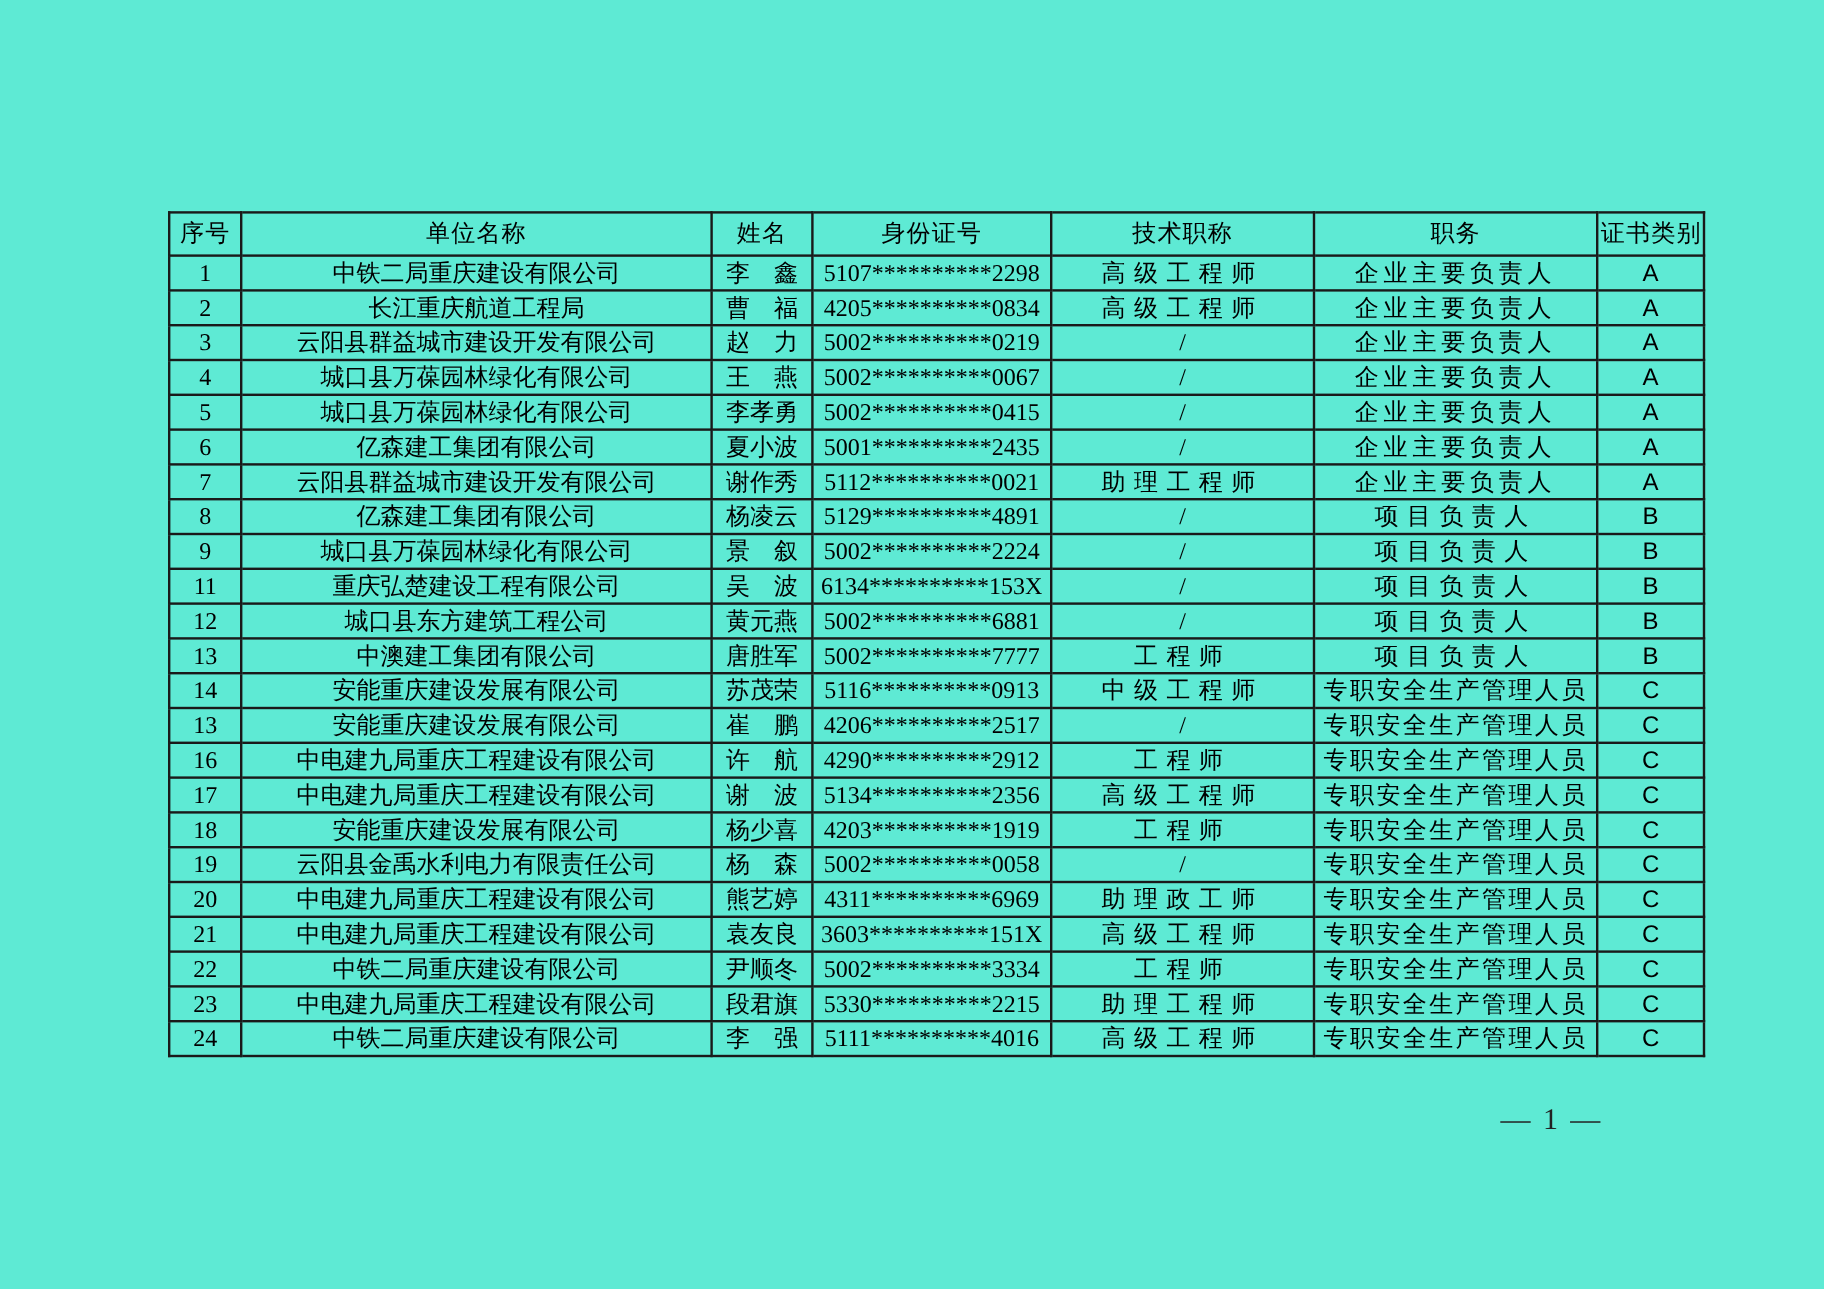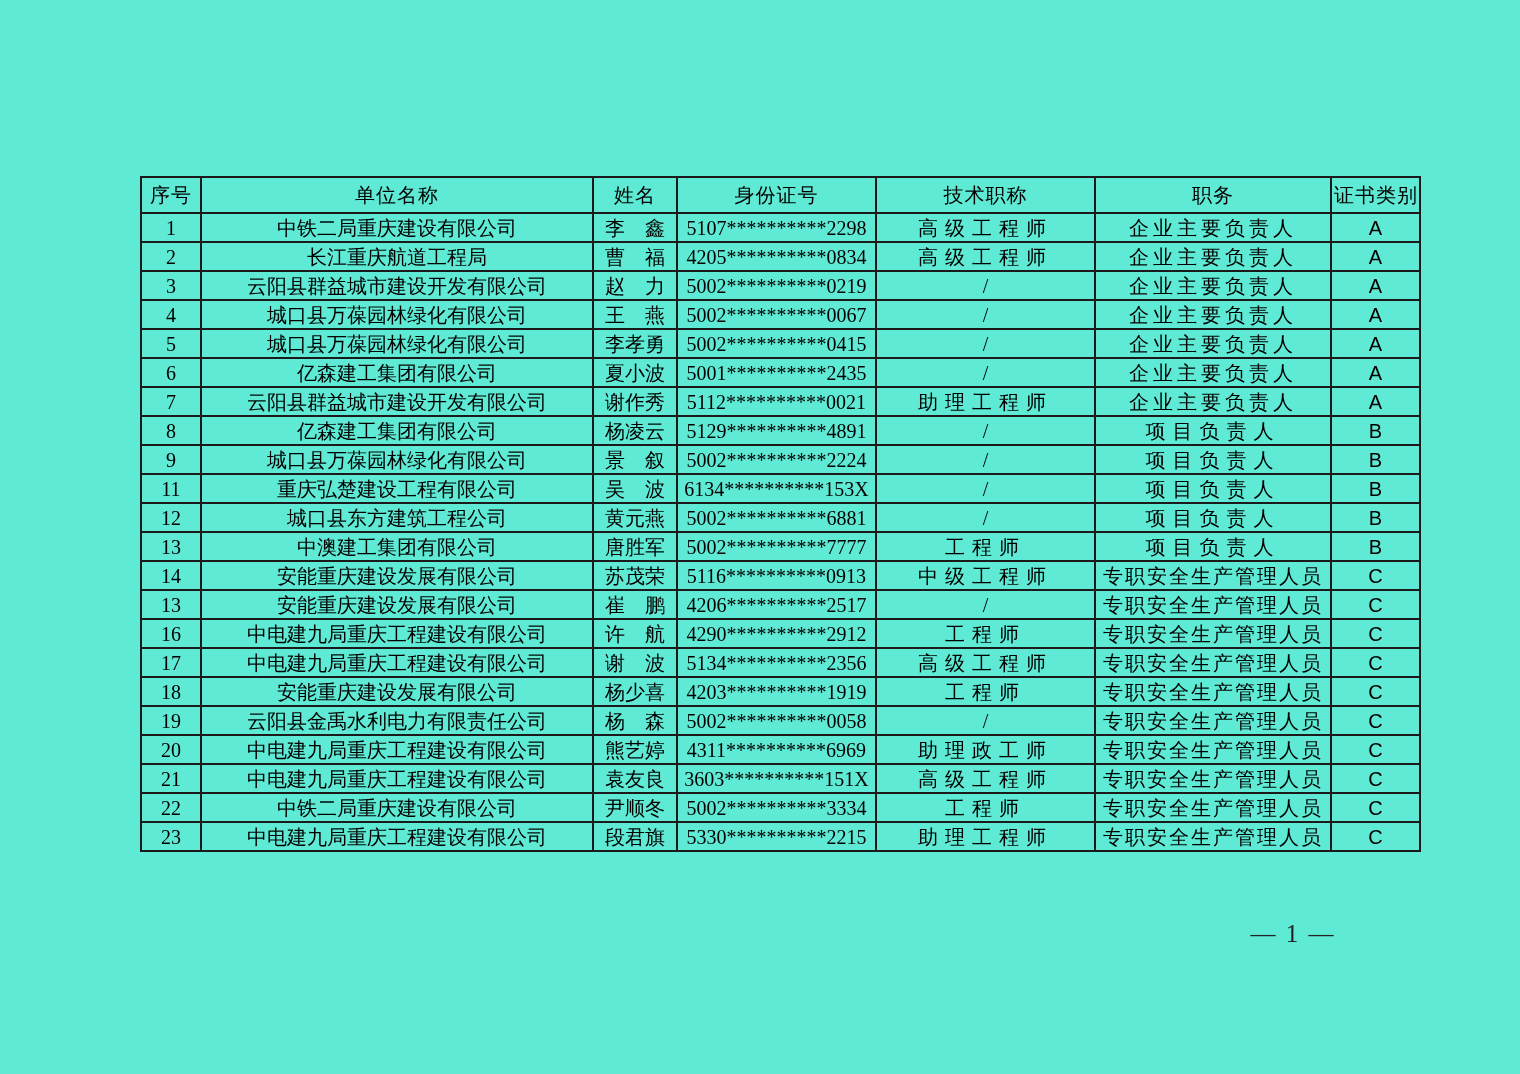--- a/index.html
+++ b/index.html
@@ -279,18 +279,27 @@
         </tr>
         <tr>
           <td class="col-index">23</td>
           <td class="col-company">中电建九局重庆工程建设有限公司</td>
           <td class="col-name">段君旗</td>
           <td class="col-id_number">5330**********2215</td>
           <td class="col-title" style="letter-spacing: 7px;">助理工程师</td>
           <td class="col-position" style="letter-spacing: 2px;">专职安全生产管理人员</td>
           <td class="col-cert_type">C</td>
         </tr>
+        <tr>
+          <td class="col-index">24</td>
+          <td class="col-company">中铁二局重庆建设有限公司</td>
+          <td class="col-name">李　强</td>
+          <td class="col-id_number">5111**********4016</td>
+          <td class="col-title" style="letter-spacing: 7px;">高级工程师</td>
+          <td class="col-position" style="letter-spacing: 2px;">专职安全生产管理人员</td>
+          <td class="col-cert_type">C</td>
+        </tr>
       </tbody>
   </table>
 
   <div class="footer-page-number">— 1 —</div>
 
 </div>
 
 </body></html>

